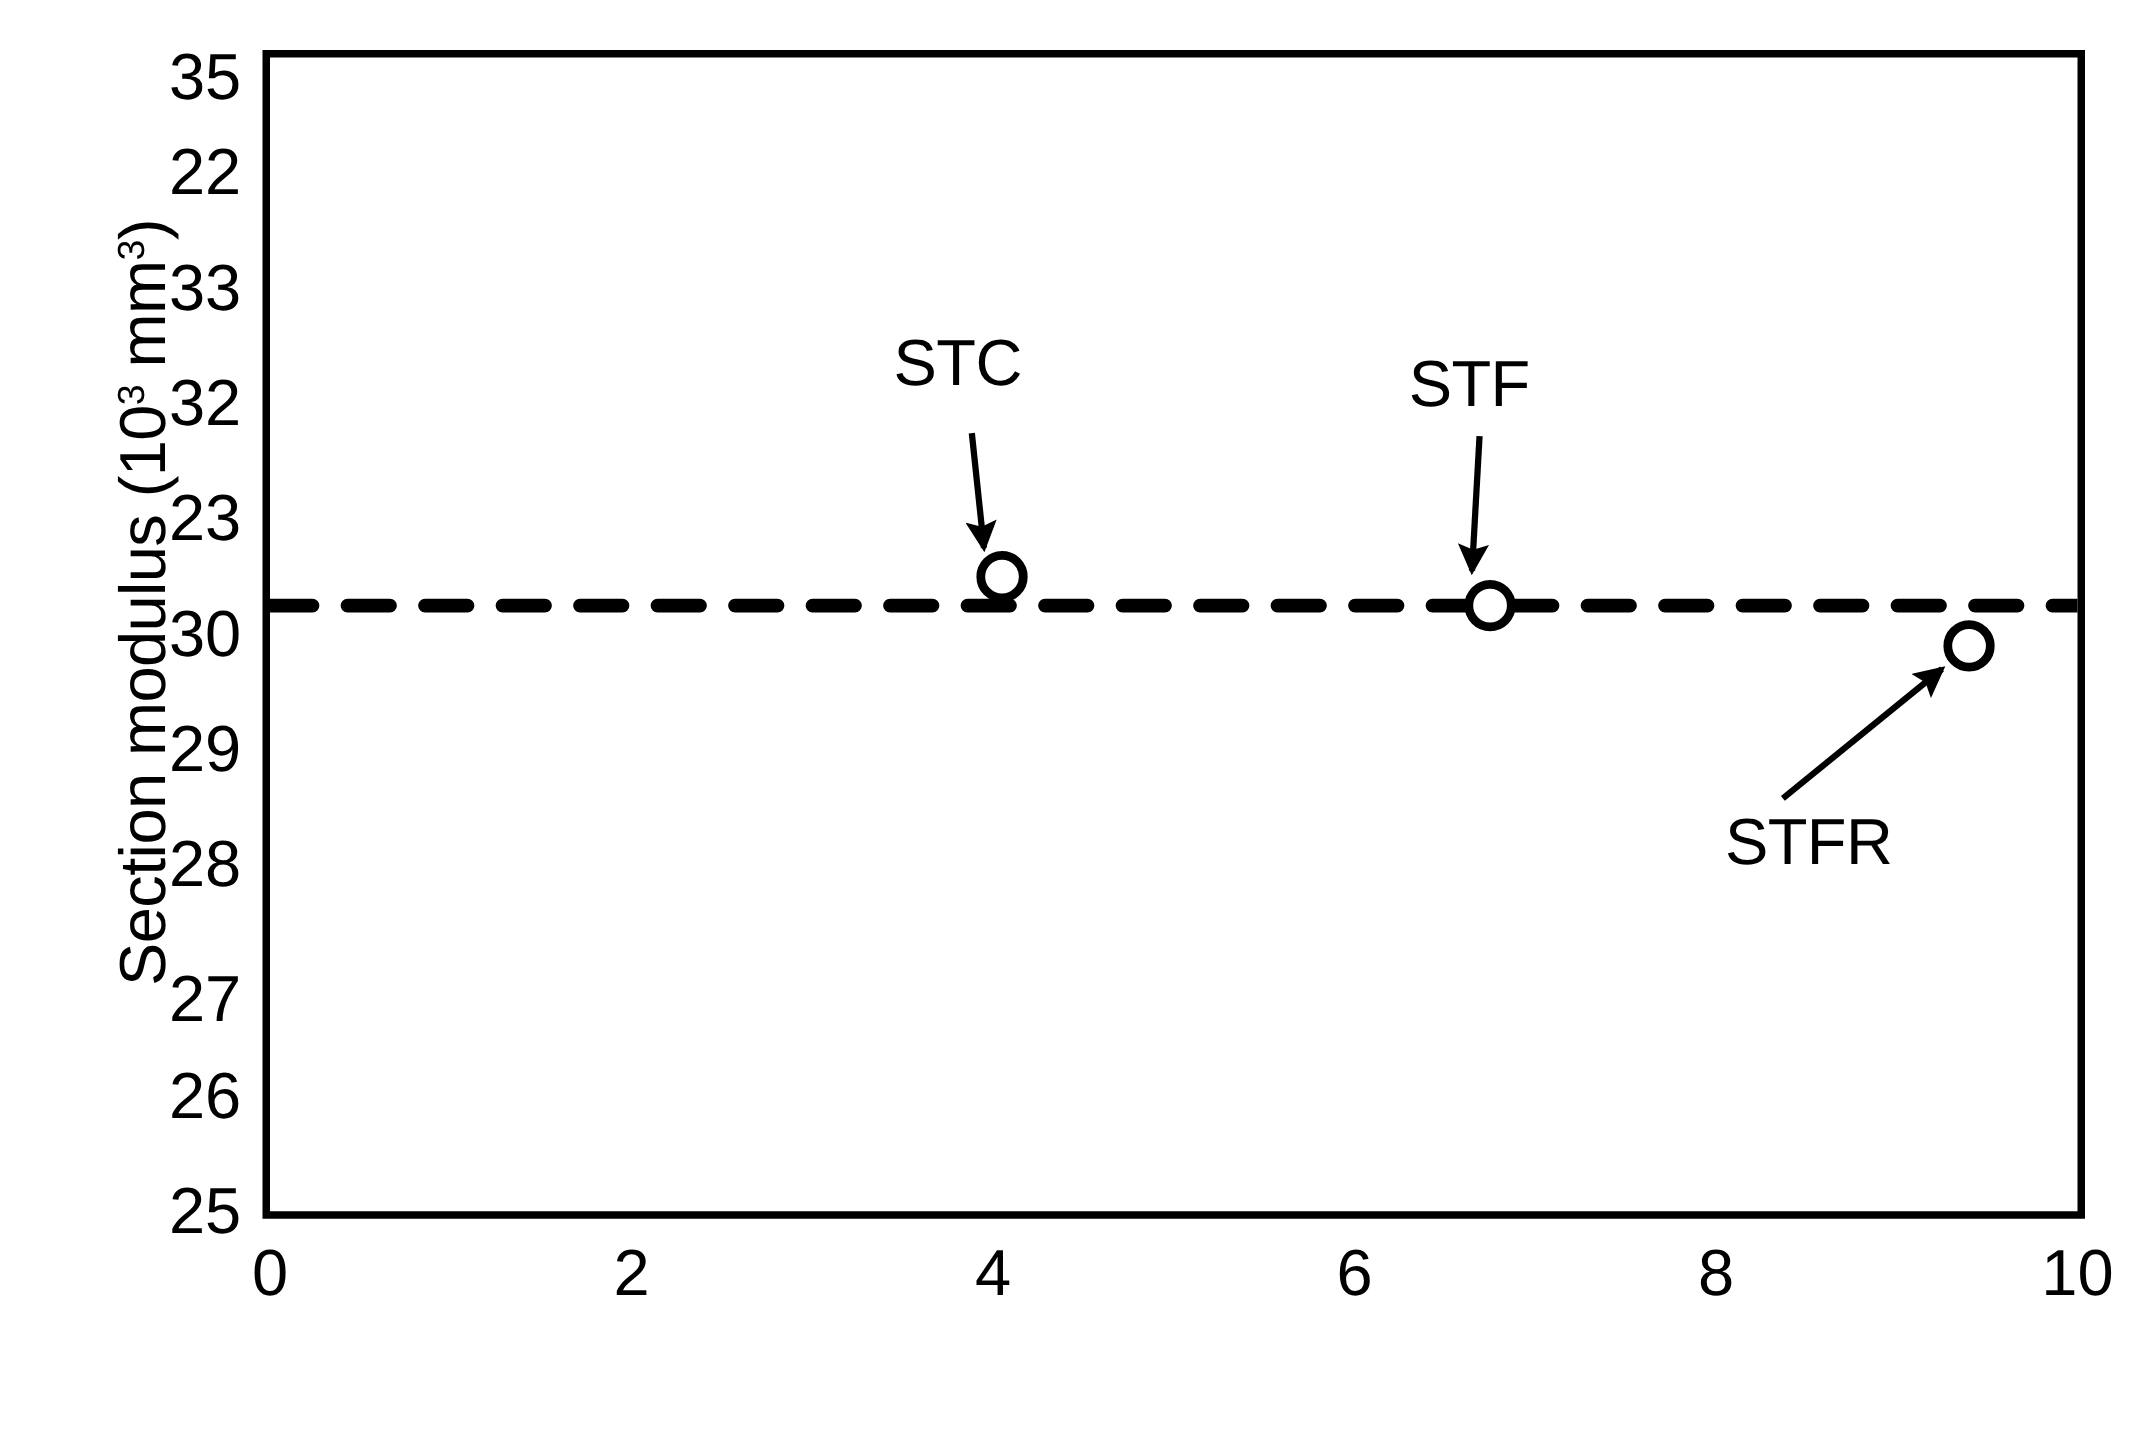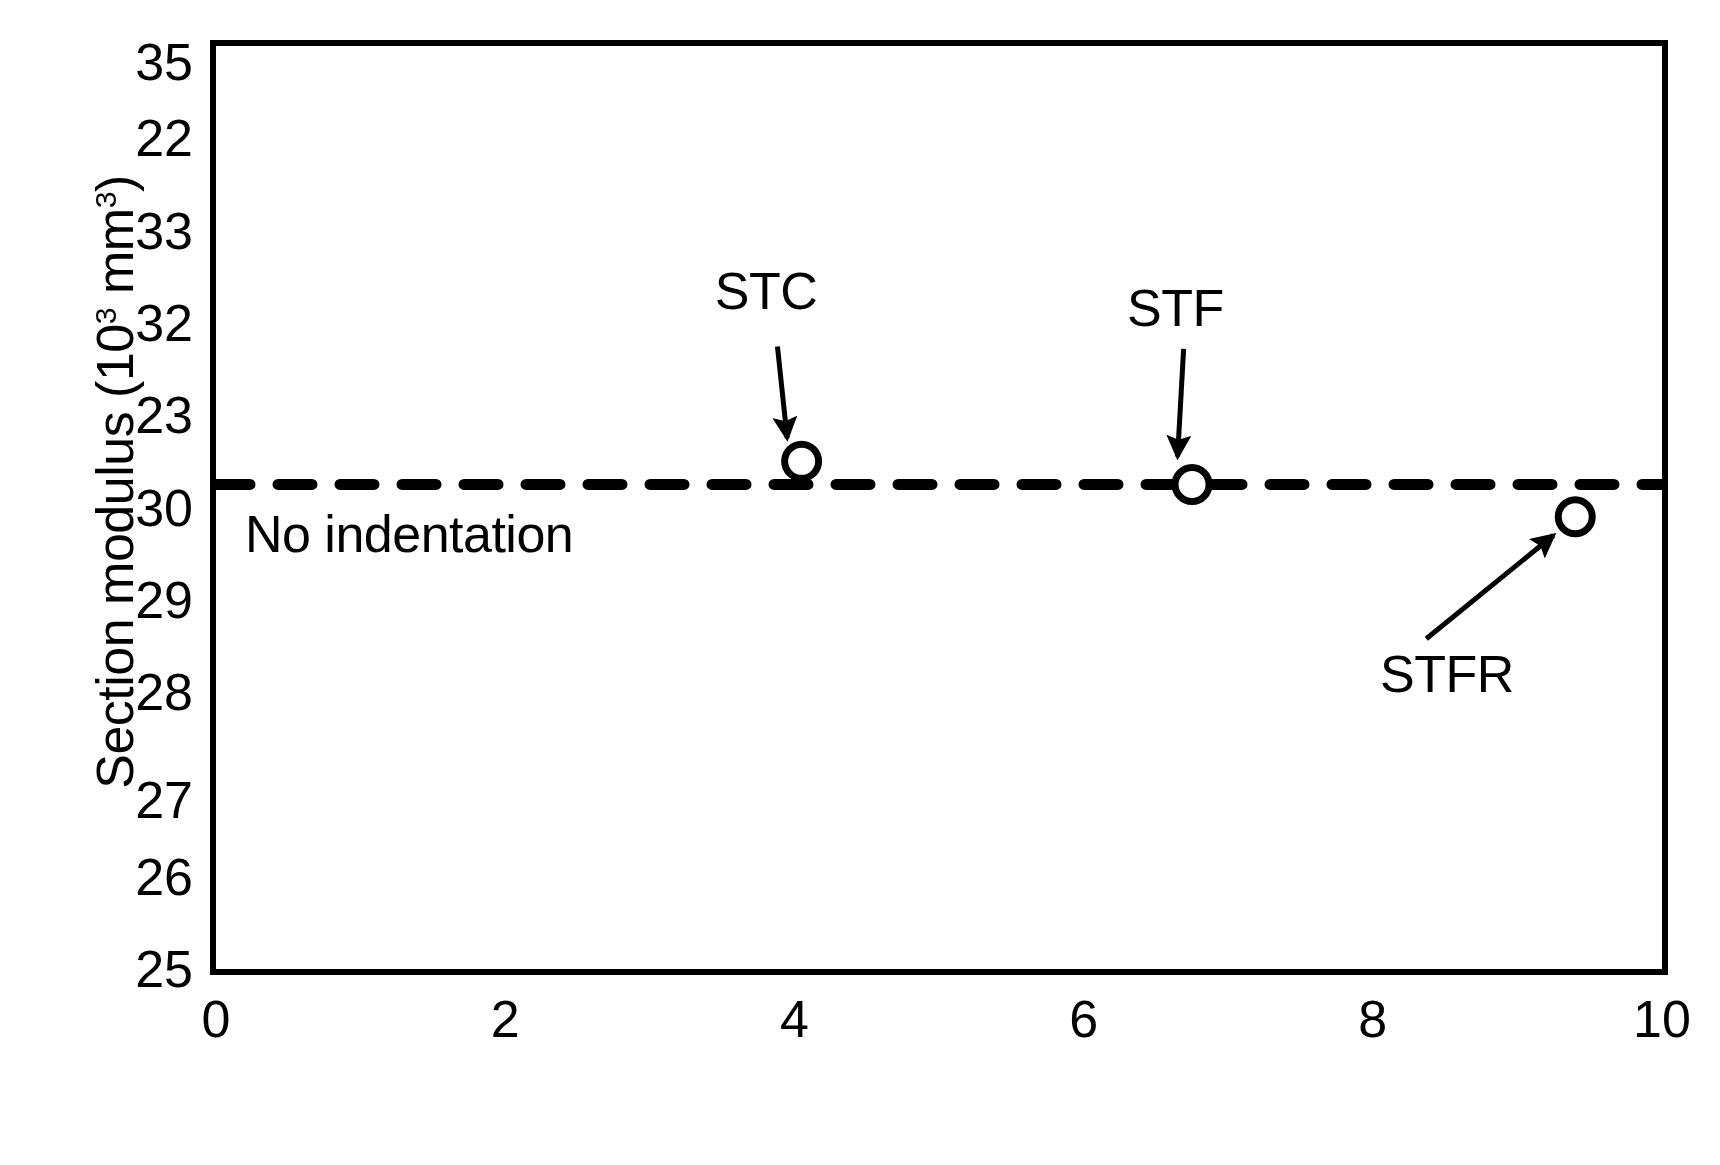--- a/index.html
+++ b/index.html
@@ -144,21 +144,20 @@
             <line x1="1210.296897336349" y1="592.6924323638916" x2="1337.55" y2="489.19000000000005" stroke="#000000" stroke-width="5" marker-end="url(#arrowhead)"></line>
           </g>
         <g id="points-layer">
             <circle cx="585.63" cy="415.34999999999997" r="17" fill="#ffffff" stroke="#000000" stroke-width="7"></circle>
             <circle cx="976.0500000000001" cy="438.42499999999995" r="17" fill="#ffffff" stroke="#000000" stroke-width="7"></circle>
             <circle cx="1359.24" cy="470.73000000000013" r="17" fill="#ffffff" stroke="#000000" stroke-width="7"></circle>
           </g>
       </svg>
     </div>
 
-    <div id="noindent" style="left: 28.92px; top: 462.425px;">No indentation</div>
 
     <div id="annos-holder">
         <div class="anno-label" style="left: 498.87px; top: 218.595px;">STC</div>
         <div class="anno-label" style="left: 910.98px; top: 220px; margin-top: 16px;">STF</div>
         <div class="anno-label" style="left: 1164.03px; top: 601.64px;">STFR</div>
       </div>
   </div>
 
 </div>
 

